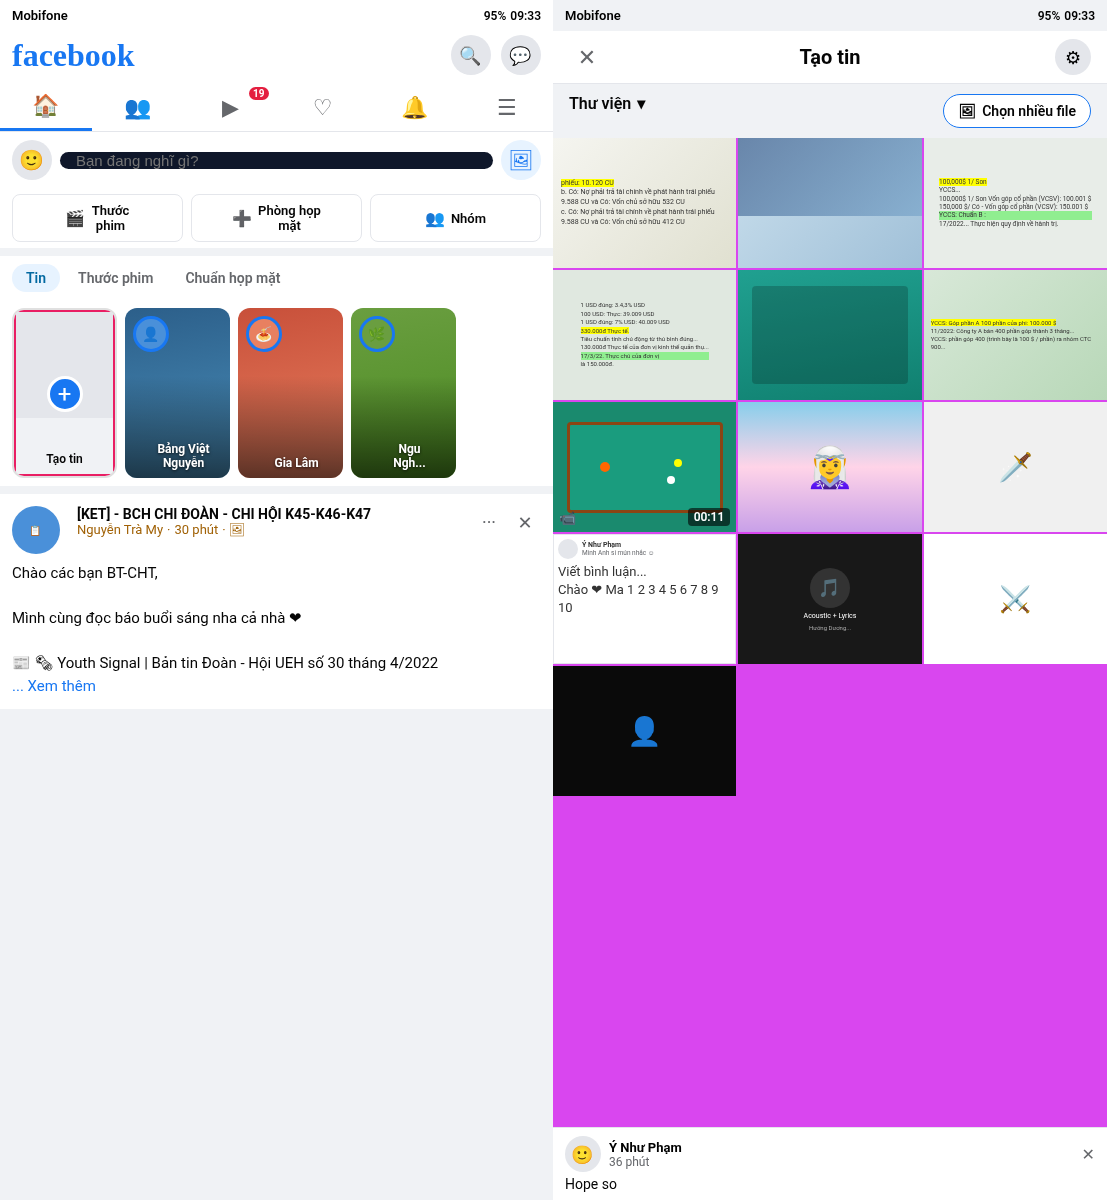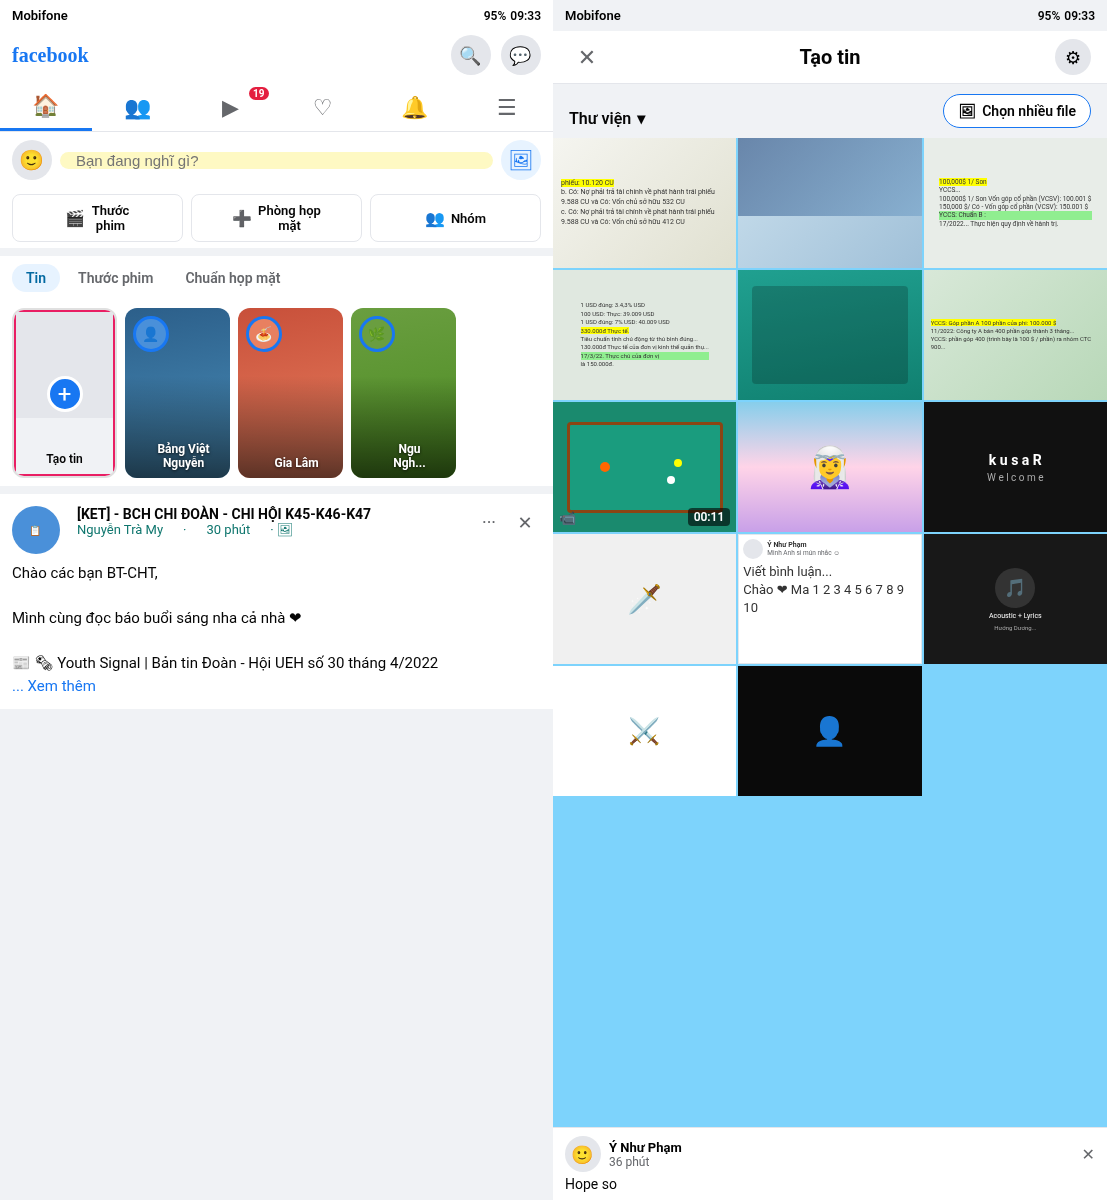--- a/index.html
+++ b/index.html
@@ -52,21 +52,21 @@
     
     .fb-header {
       display: flex;
       align-items: center;
       justify-content: space-between;
       padding: 4px 12px 8px;
       background: #fff;
     }
     .fb-logo {
       color: #1877f2;
-      font-size: 20px;
+      font-size: 32px;
       font-weight: 800;
       font-family: Georgia, serif;
     }
     .header-icons {
       display: flex;
       gap: 10px;
     }
     .icon-circle {
       width: 40px;
       height: 40px;
@@ -115,21 +115,21 @@
     
     .search-bar {
       display: flex;
       align-items: center;
       padding: 8px 12px;
       gap: 8px;
       background: #fff;
     }
     .search-input {
       flex: 1;
-      background: #fef9c3;
+      background: #0f172a;
       border: none;
       border-radius: 20px;
       padding: 0 16px;
       font-size: 15px;
       color: #65676b;
       outline: none;
     }
     .photo-icon-btn {
       width: 40px;
       height: 40px;
@@ -278,21 +278,21 @@
       flex-shrink: 0;
       overflow: hidden;
       display: flex;
       align-items: center;
       justify-content: center;
       font-size: 20px;
       color: #fff;
     }
     .post-meta { flex: 1; margin-left: 7px; }
     .post-title { font-size: 14px; font-weight: 700; color: #050505; }
-    .post-subtitle { font-size: 13px; color: #0f766e; display: flex; align-items: center; gap: 20px; }
+    .post-subtitle { font-size: 13px; color: #a16207; display: flex; align-items: center; gap: 4px; }
     .post-actions { display: flex; gap: 4px; }
     .post-action-btn {
       width: 32px; height: 32px;
       border-radius: 50%;
       display: flex; align-items: center; justify-content: center;
       font-size: 18px; color: #65676b; cursor: pointer;
     }
     .post-body { padding: 4px 12px 12px; }
     .post-text { font-size: 15px; line-height: 1.5; color: #050505; }
 
@@ -319,21 +319,21 @@
     .settings-btn {
       width: 36px; height: 36px;
       border-radius: 50%;
       background: #e4e6eb;
       display: flex; align-items: center; justify-content: center;
       font-size: 18px; cursor: pointer;
     }
 
     .library-bar {
       display: flex;
-      align-items: flex-end;
+      align-items: flex-start;
       justify-content: space-between;
       padding: 10px 16px;
       background: #f0f2f5;
     }
     .library-btn {
       display: flex;
       align-items: center;
       gap: 6px;
       font-size: 16px;
       font-weight: 600;
@@ -355,21 +355,21 @@
     }
 
     
     .photo-grid {
       flex: 1;
       display: grid;
       grid-template-columns: 1fr 1fr 1fr;
       grid-auto-rows: 130px;
       gap: 2px;
       overflow-y: auto;
-      background: #7dd3fc;
+      background: #d946ef;
     }
 
     .photo-cell {
       position: relative;
       overflow: hidden;
       cursor: pointer;
     }
     .photo-cell.selected {
       outline: 3px solid #e41e3f;
       outline-offset: -3px;
@@ -676,28 +676,20 @@
           </div>
           <span class="video-cam-icon">📹</span>
           <span class="video-duration">00:11</span>
         </div>
       </div>
 
       <div class="photo-cell" style="background:linear-gradient(180deg,#87ceeb,#ffd4e8,#c8a0e8);">
         <div style="width:100%;height:100%;display:flex;align-items:center;justify-content:center;font-size:40px;">🧝‍♀️</div>
       </div>
 
-      <div class="photo-cell" style="background:#111;">
-        <div style="width:100%;height:100%;display:flex;align-items:center;justify-content:center;">
-          <div style="color:#777;font-size:11px;text-align:center;">
-            <div style="color:#fff;font-size:14px;font-weight:700;margin-bottom:4px;">k u s a R</div>
-            <div style="color:#aaa;font-size:10px;">W e l c o m e</div>
-          </div>
-        </div>
-      </div>
 
       <div class="photo-cell" style="background:#f0f0f0;">
         <div style="width:100%;height:100%;display:flex;align-items:center;justify-content:center;">
           <div style="font-size:28px;color:#333;">🗡️</div>
         </div>
       </div>
 
       <div class="photo-cell" style="background:#fff;border:1px solid #e4e6eb;">
         <div style="padding:4px;font-size:8px;color:#333;overflow:hidden;">
           <div style="display:flex;align-items:center;gap:4px;margin-bottom:4px;">

